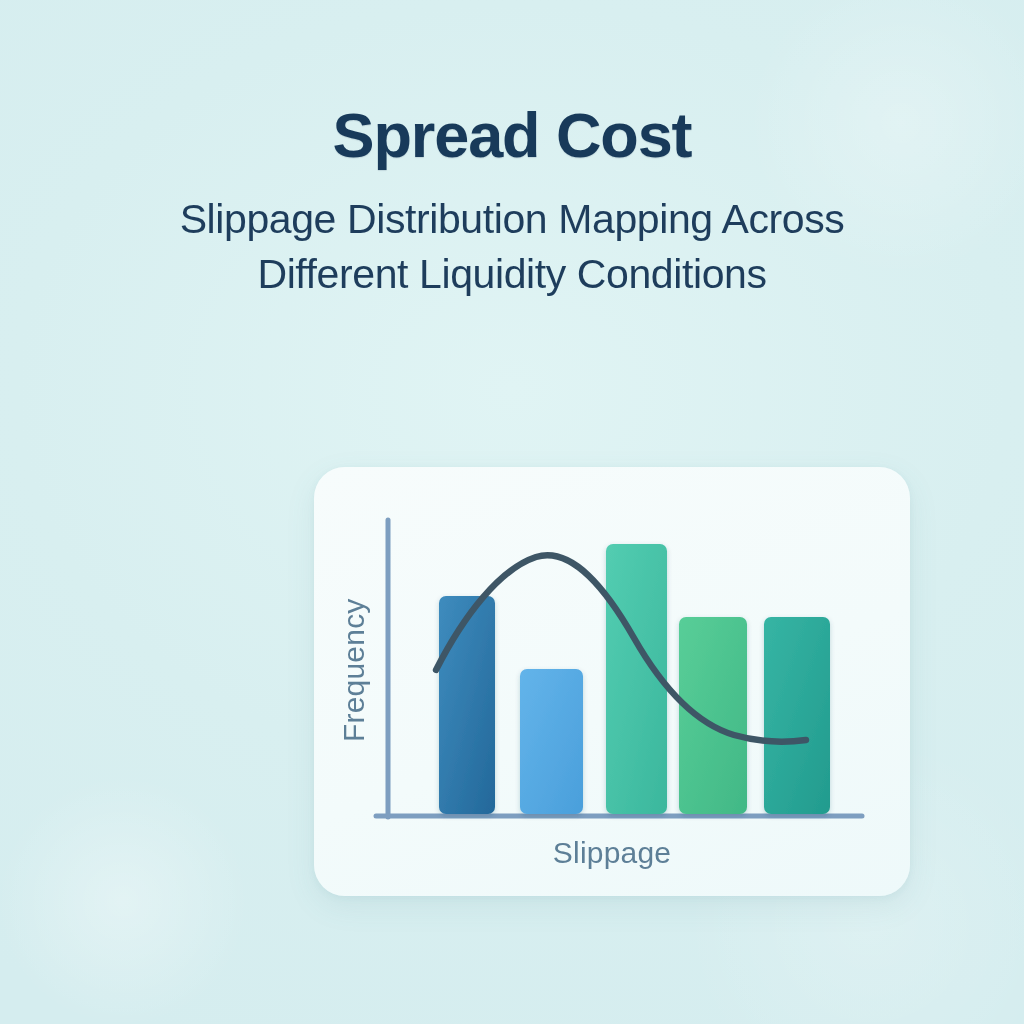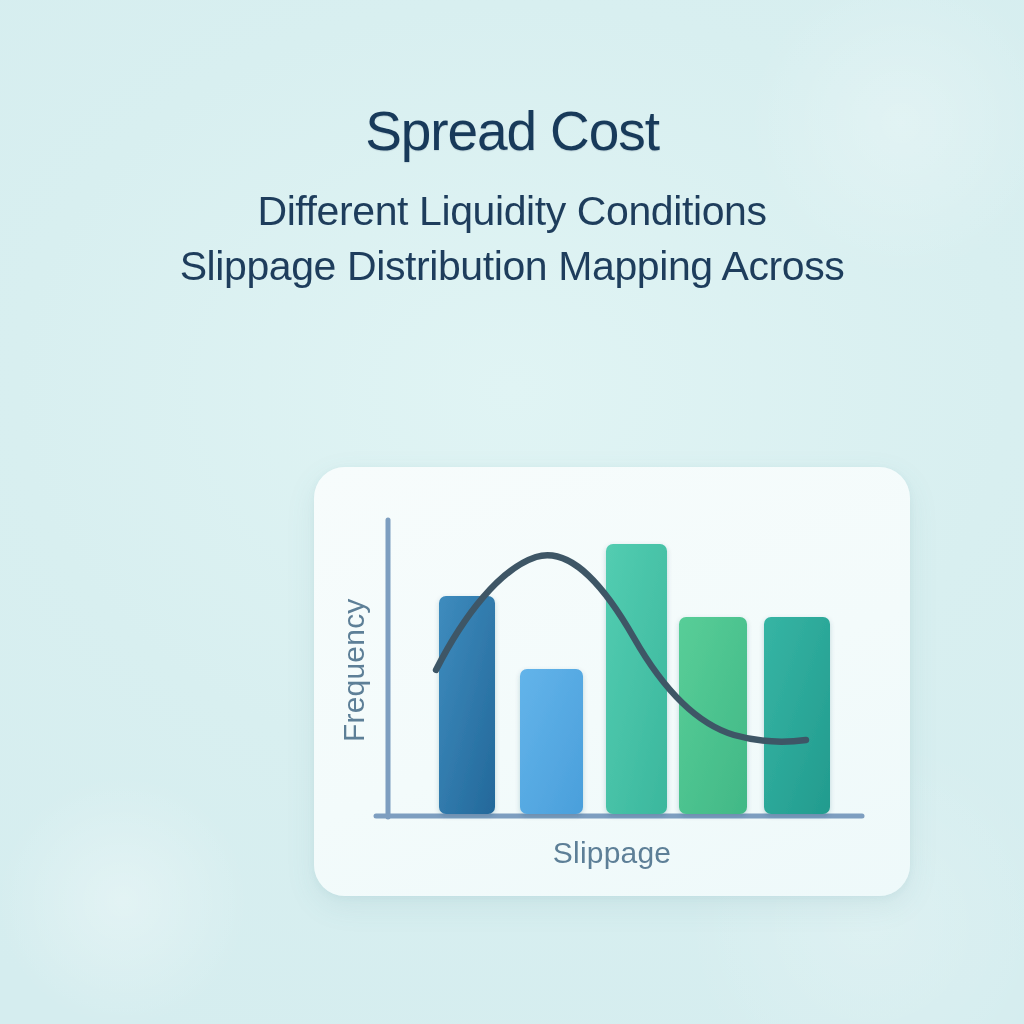--- a/index.html
+++ b/index.html
@@ -39,23 +39,23 @@
     position: absolute;
     left: 0;
     top: 0;
     width: 1024px;
     text-align: center;
     z-index: 3;
   }
   #title {
     margin: 0;
     padding-top: 104px;
-    font-size: 55px;
+    font-size: 63px;
     line-height: 0.99;
-    font-weight: 400;
+    font-weight: 700;
     letter-spacing: -1.1px;
     color: #183a5a;
     text-shadow: 0 1px 1px rgba(20,50,80,0.13);
   }
   #title .ln {
     display: block;
   }
   #subtitle {
     margin: 0;
     padding-top: 26px;
@@ -99,22 +99,22 @@
 </head>
 <body>
 
 <div id="poster">
 
   <div id="header">
     <h1 id="title">
       <span class="ln">Spread Cost</span>
     </h1>
     <p id="subtitle">
+      <span class="ln">Slippage Distribution Mapping Across</span>
       <span class="ln">Different Liquidity Conditions</span>
-      <span class="ln">Slippage Distribution Mapping Across</span>
     </p>
   </div>
 
   <div id="chart-card">
     <svg id="chart-svg" viewBox="0 0 596 429" height="118" y="229">
       <defs>
         <linearGradient id="g0" x1="0" y1="0" x2="1" y2="1">
           <stop offset="0%" stop-color="#3e8cbe"></stop>
           <stop offset="100%" stop-color="#23689a"></stop>
         </linearGradient>

